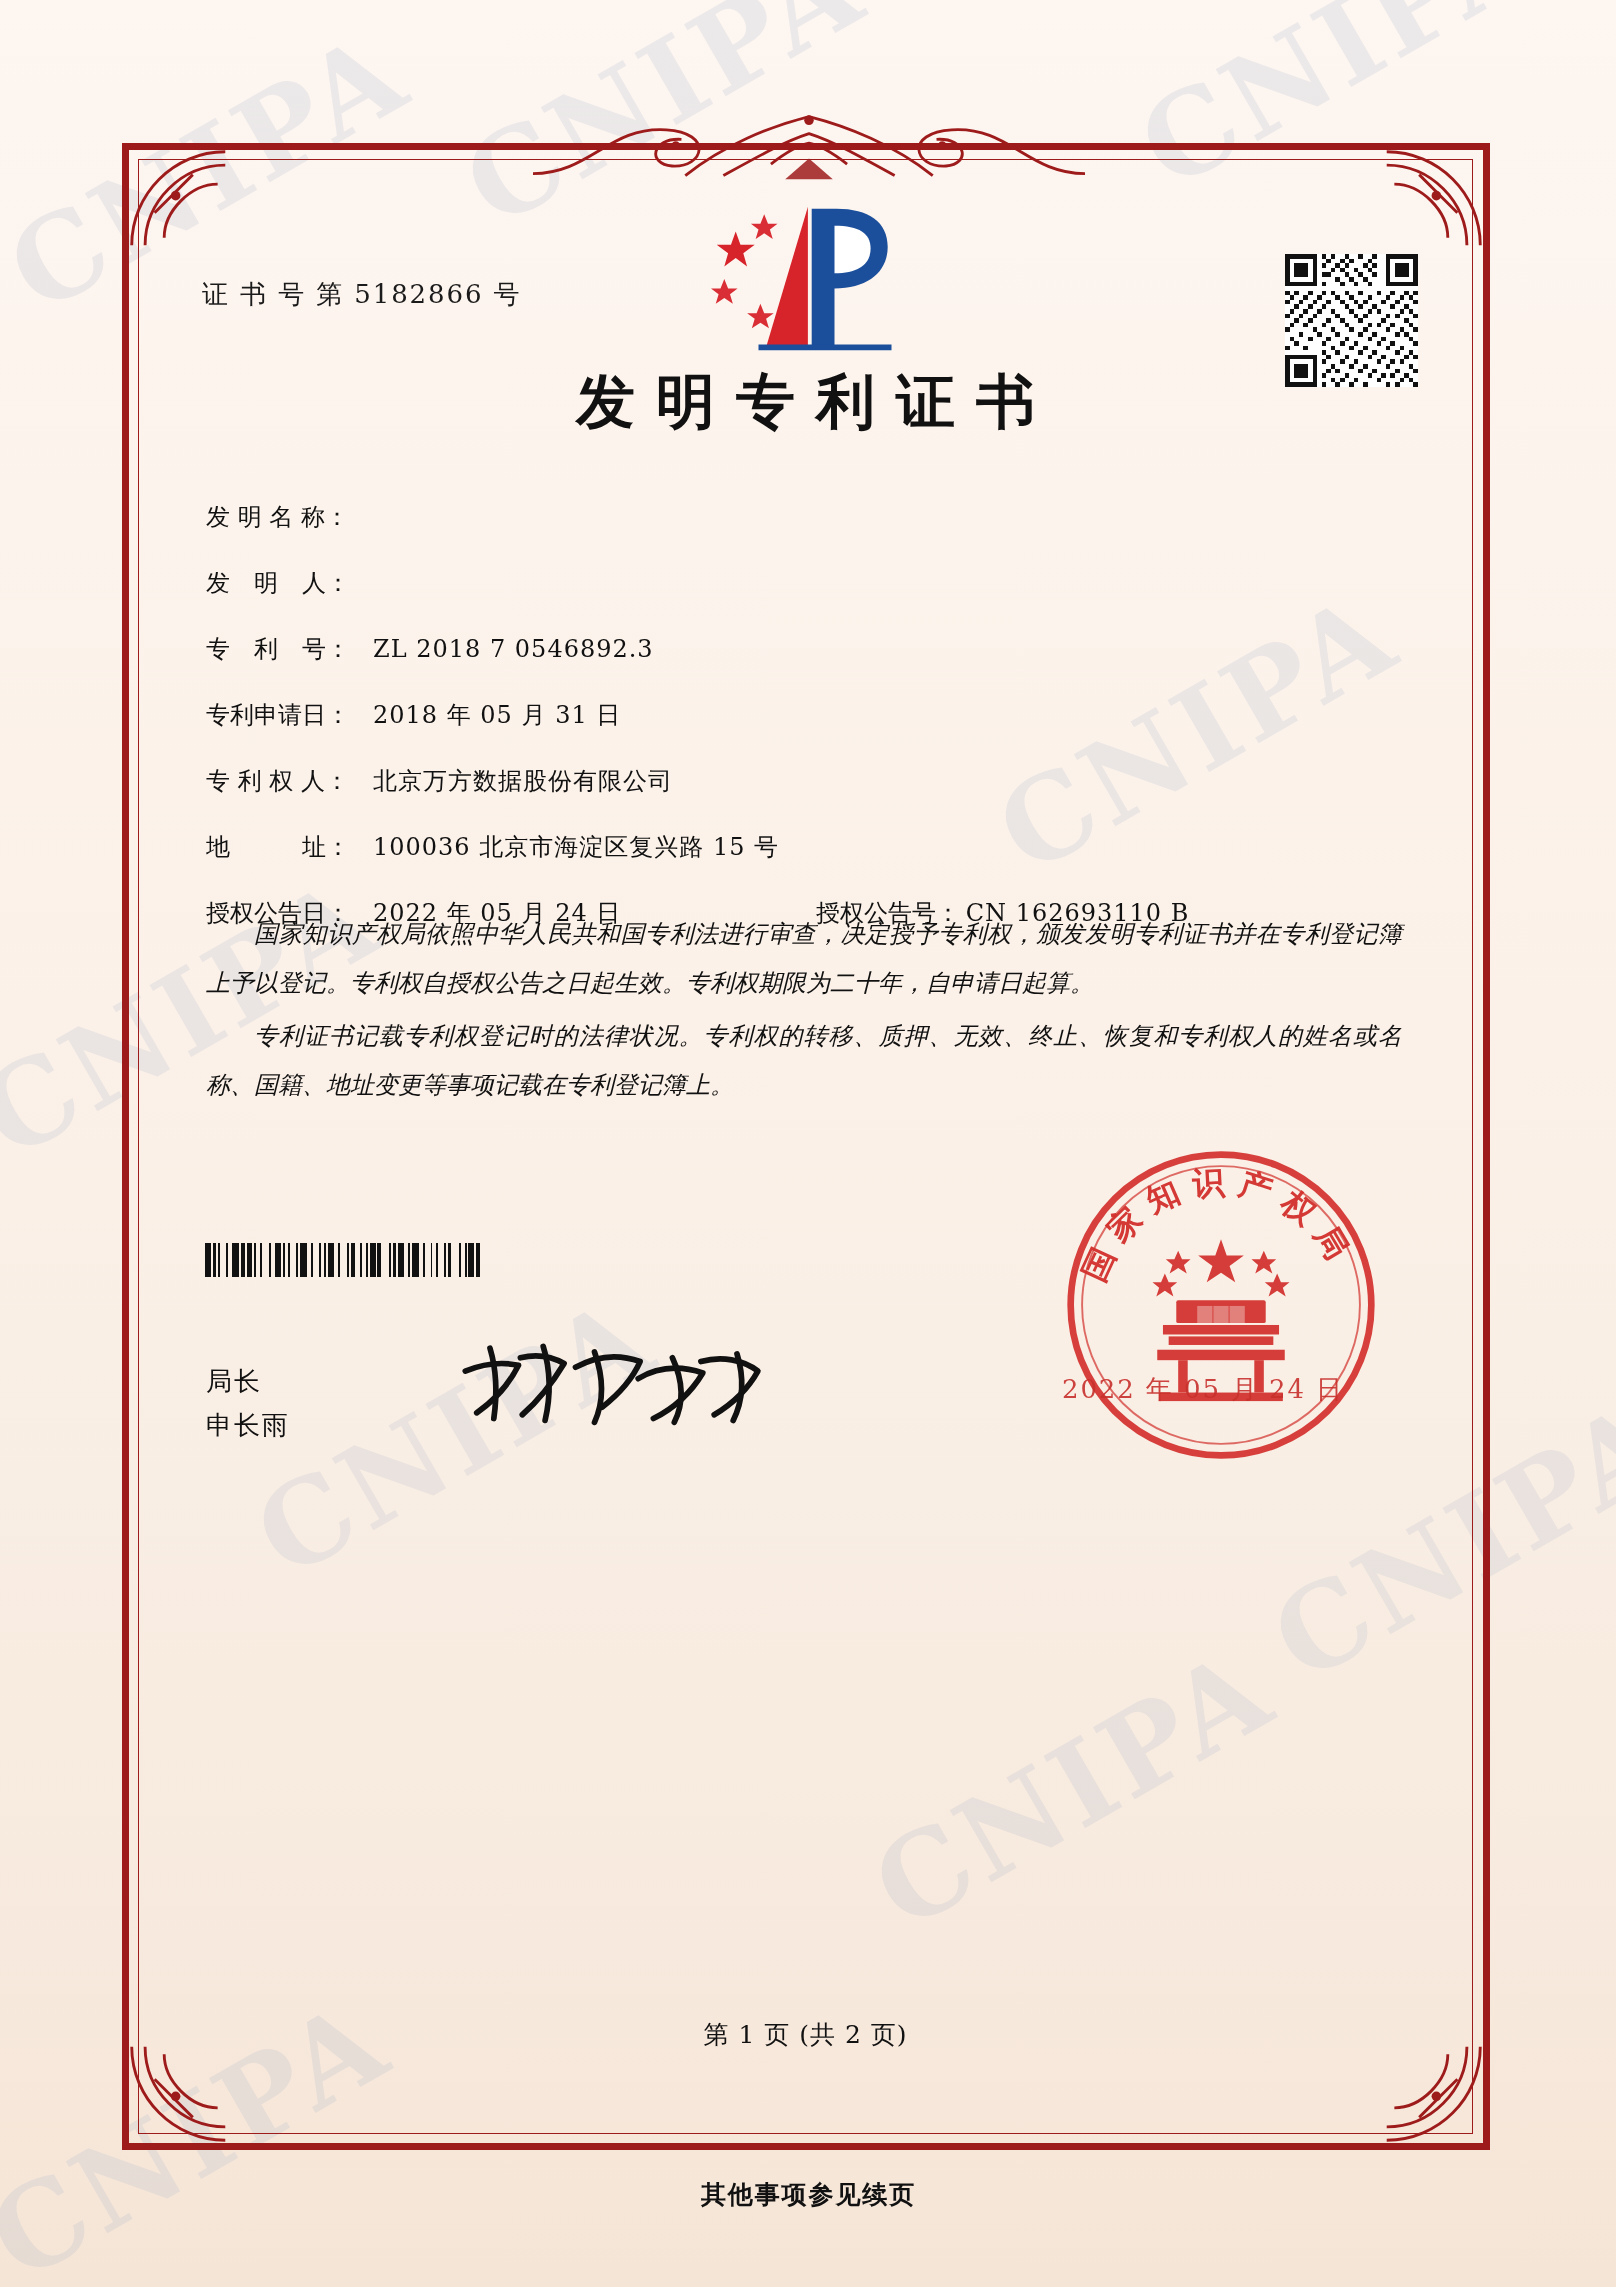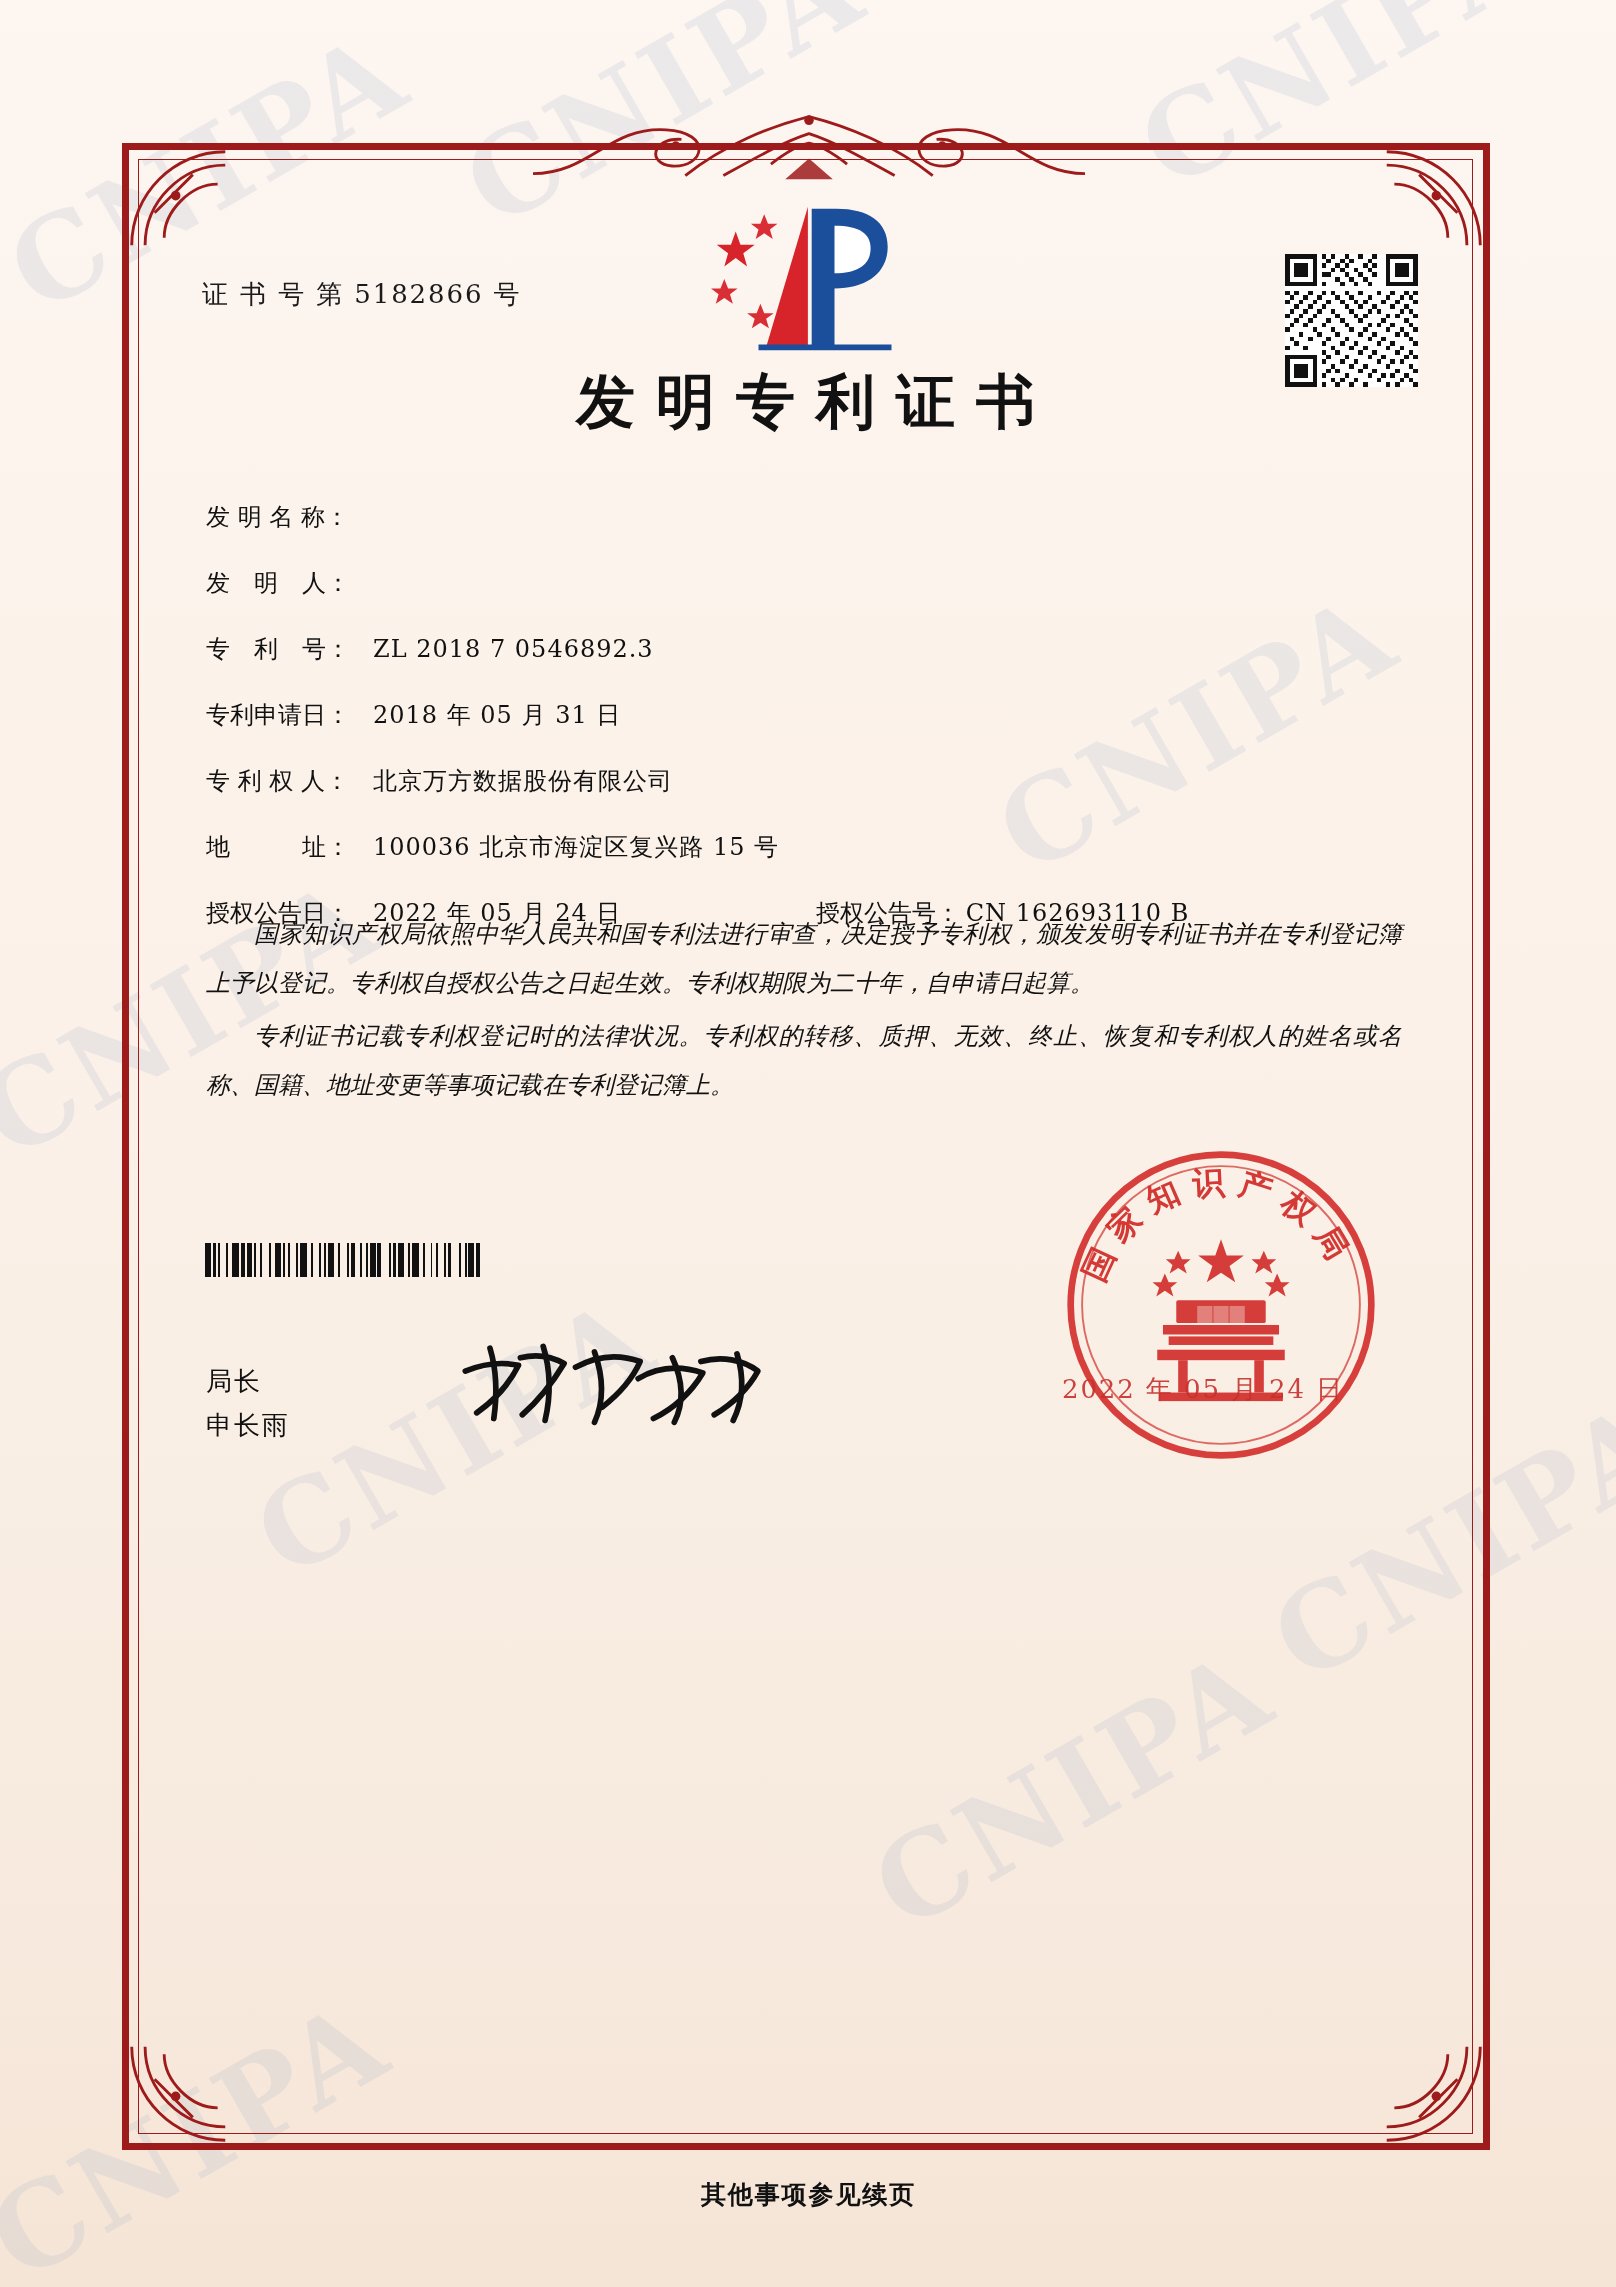--- a/index.html
+++ b/index.html
@@ -656,18 +656,19 @@
         <defs>
           <path id="arcTop" d="M 38 175 A 127 127 0 0 1 292 175"></path>
         </defs>
         <text font-family="DejaVu Serif, Liberation Serif, serif" font-size="34" font-weight="bold" fill="#d2302c" letter-spacing="12" opacity="0.95">
           <textPath href="#arcTop" startOffset="8%">国家知识产权局</textPath>
         </text>
       </svg>
     </div>
     <div class="seal-date">2022 年 05 月 24 日</div>
 
+    <div class="page-num">第 1 页 (共 2 页)</div>
 
   </div>
 </div>
 
 <div class="footer-note">其他事项参见续页</div>
 
 
 </body></html>

